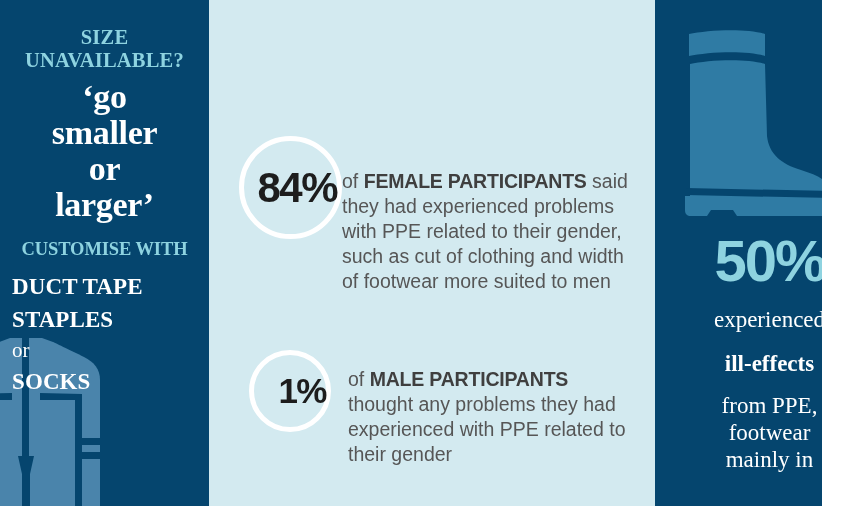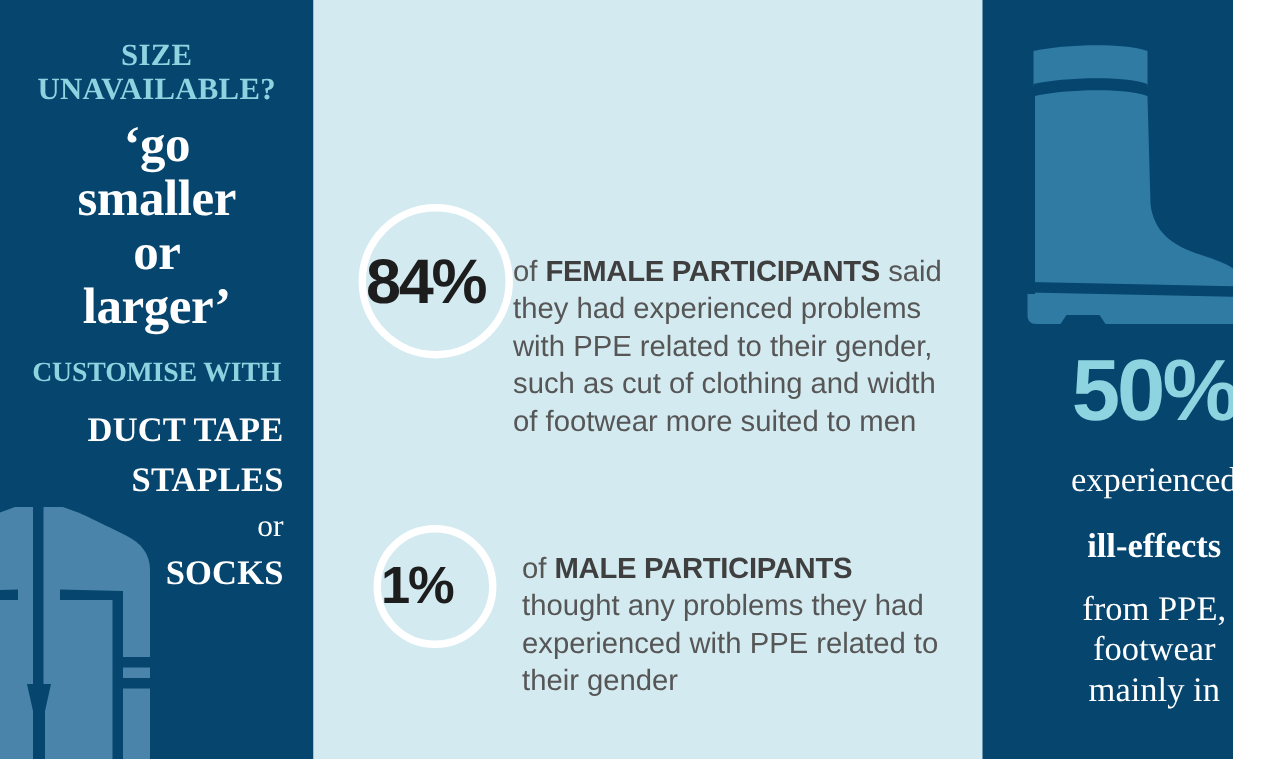--- a/index.html
+++ b/index.html
@@ -74,21 +74,21 @@
   .lbl-customise {
     font-family: "Liberation Serif", serif;
     font-weight: bold;
     color: #8ed3e0;
     font-size: 18.5px;
     margin-top: 16px;
     letter-spacing: -0.1px;
   }
   .item-list {
     margin-top: 11px;
-    text-align: right;
+    text-align: left;
     padding-right: 8px;
   }
   .item-strong {
     font-family: "Liberation Serif", serif;
     font-weight: bold;
     color: #ffffff;
     font-size: 23px;
     line-height: 1.42;
     letter-spacing: 0.1px;
   }
@@ -118,21 +118,21 @@
   }
   .stat-1 { left: 30px; top: 136px; }
   .stat-2 { left: 40px; top: 350px; }
 
   .ring {
     flex: 0 0 auto;
     border-radius: 50%;
     border: 5px solid #ffffff;
     display: flex;
     align-items: center;
-    justify-content: flex-start;
+    justify-content: flex-end;
     box-sizing: border-box;
   }
   .ring-big  { width: 103px; height: 103px; }
   .ring-small{ width: 82px;  height: 82px; }
 
   .pct {
     font-family: "Liberation Sans", sans-serif;
     font-weight: bold;
     color: #1d1d1d;
     letter-spacing: -1.5px;

